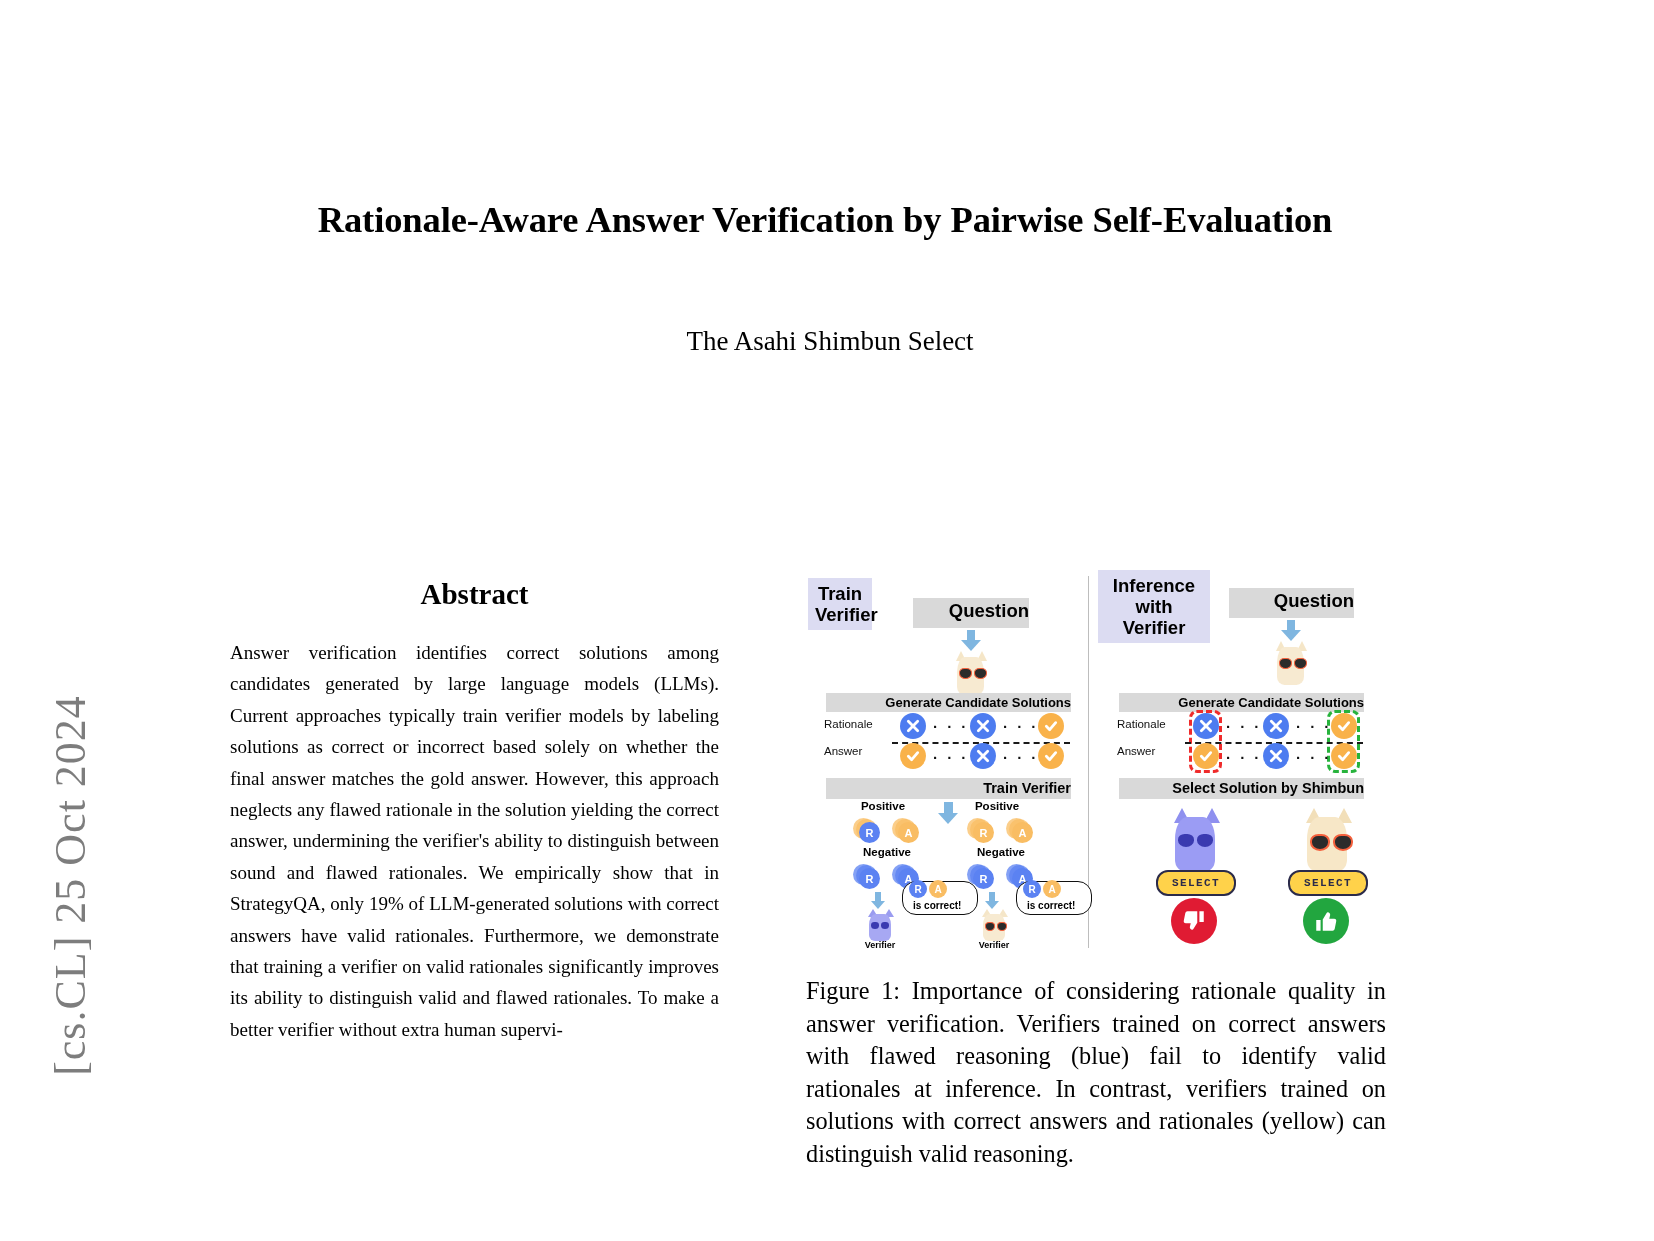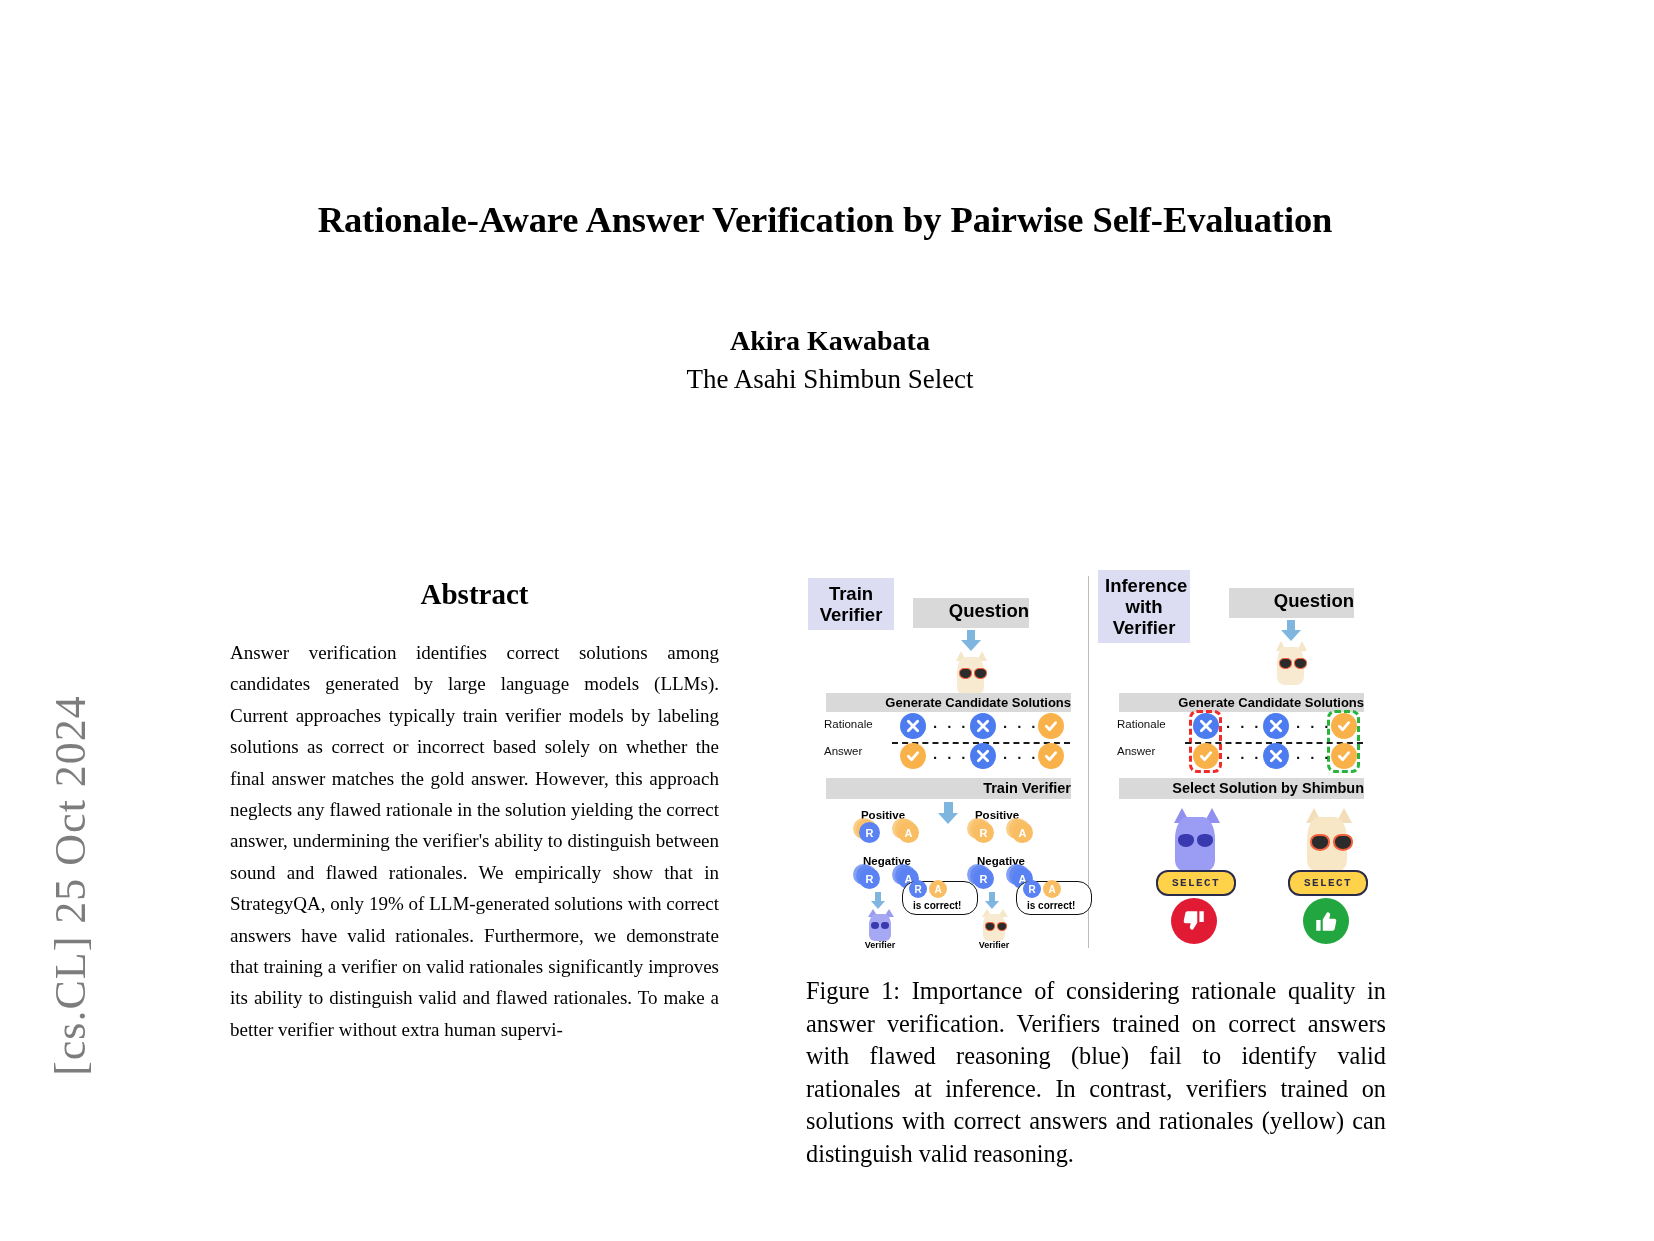--- a/index.html
+++ b/index.html
@@ -145,21 +145,20 @@
     font-size: 11.5px;
     color: #111;
   }
   .small-bold {
     position: absolute;
     font-family: "Liberation Sans", sans-serif;
     font-weight: bold;
     font-size: 11.5px;
     color: #000;
     text-align: center;
-    margin-top: 9px;
   }
   .tiny-bold {
     position: absolute;
     font-family: "Liberation Sans", sans-serif;
     font-weight: bold;
     font-size: 9px;
     color: #000;
     text-align: center;
   }
 
@@ -324,36 +323,35 @@
 </style>
 </head>
 <body>
 
 <div id="arxiv-stamp">[cs.CL]  25 Oct 2024</div>
 
 <div id="paper-title">Rationale-Aware Answer Verification by Pairwise Self-Evaluation</div>
 
 <div id="authors-row">
   <div class="author-block">
-    <div class="author-name">Akira Kawabata</div>
     <div class="author-affil">The Asahi Shimbun Select</div>
   </div>
 </div>
 
 <div id="abstract-col">
   <div id="abstract-heading">Abstract</div>
   <div id="abstract-body">Answer verification identifies correct solutions among candidates generated by large language models (LLMs). Current approaches typically train verifier models by labeling solutions as correct or incorrect based solely on whether the final answer matches the gold answer.  However, this approach neglects any flawed rationale in the solution yielding the correct answer, undermining the verifier's ability to distinguish between sound and flawed rationales. We empirically show that in StrategyQA, only 19% of LLM-generated solutions with correct answers have valid rationales.  Furthermore, we demonstrate that training a verifier on valid rationales significantly improves its ability to distinguish valid and flawed rationales. To make a better verifier without extra human supervi-</div>
 </div>
 
 <div id="figure-col">
   <div id="figure-box">
 
     <div id="fig-divider"></div>
 
-    <div class="panel-tag" style="left:2px; top:10px; width:86px;">
+    <div class="panel-tag" style="left:2px; top:10px; width:64px;">
       <span>Train</span><br>
       <span>Verifier</span>
     </div>
 
     <div class="gray-bar" style="left:107px; top:30px; width:116px; font-size:18.5px; line-height:26px; height:30px;">Question</div>
 
     <div class="arrow-shaft" style="left:161px; top:62px; width:8px; height:12px;"></div>
     <div class="arrow-head" style="left:155px; top:72px;"></div>
 
     <div class="llama" style="left:145px; top:83px; width:38px; height:44px;">
@@ -480,21 +478,21 @@
       </div>
     </div>
     <div class="tiny-bold" style="left:163px; top:372px; width:50px;">Verifier</div>
 
     <div class="bubble" style="left:210px; top:313px; width:76px; height:34px;">
       <div class="chip blue" style="position:relative; left:0; top:-9px; width:18px; height:18px; font-size:10px;">R</div>
       <div class="chip orange" style="position:relative; left:2px; top:-9px; width:18px; height:18px; font-size:10px;">A</div>
       <div class="bubble-text" style="position:absolute; left:8px; bottom:3px;">is correct!</div>
     </div>
 
-    <div class="panel-tag" style="left:292px; top:2px; width:92px;">
+    <div class="panel-tag" style="left:292px; top:2px; width:112px;">
       <span>Inference</span><br>
       <span>with</span><br>
       <span>Verifier</span>
     </div>
 
     <div class="gray-bar" style="left:423px; top:20px; width:125px; font-size:18.5px; line-height:26px; height:30px;">Question</div>
 
     <div class="arrow-shaft" style="left:481px; top:52px; width:8px; height:12px;"></div>
     <div class="arrow-head" style="left:475px; top:62px;"></div>
 

